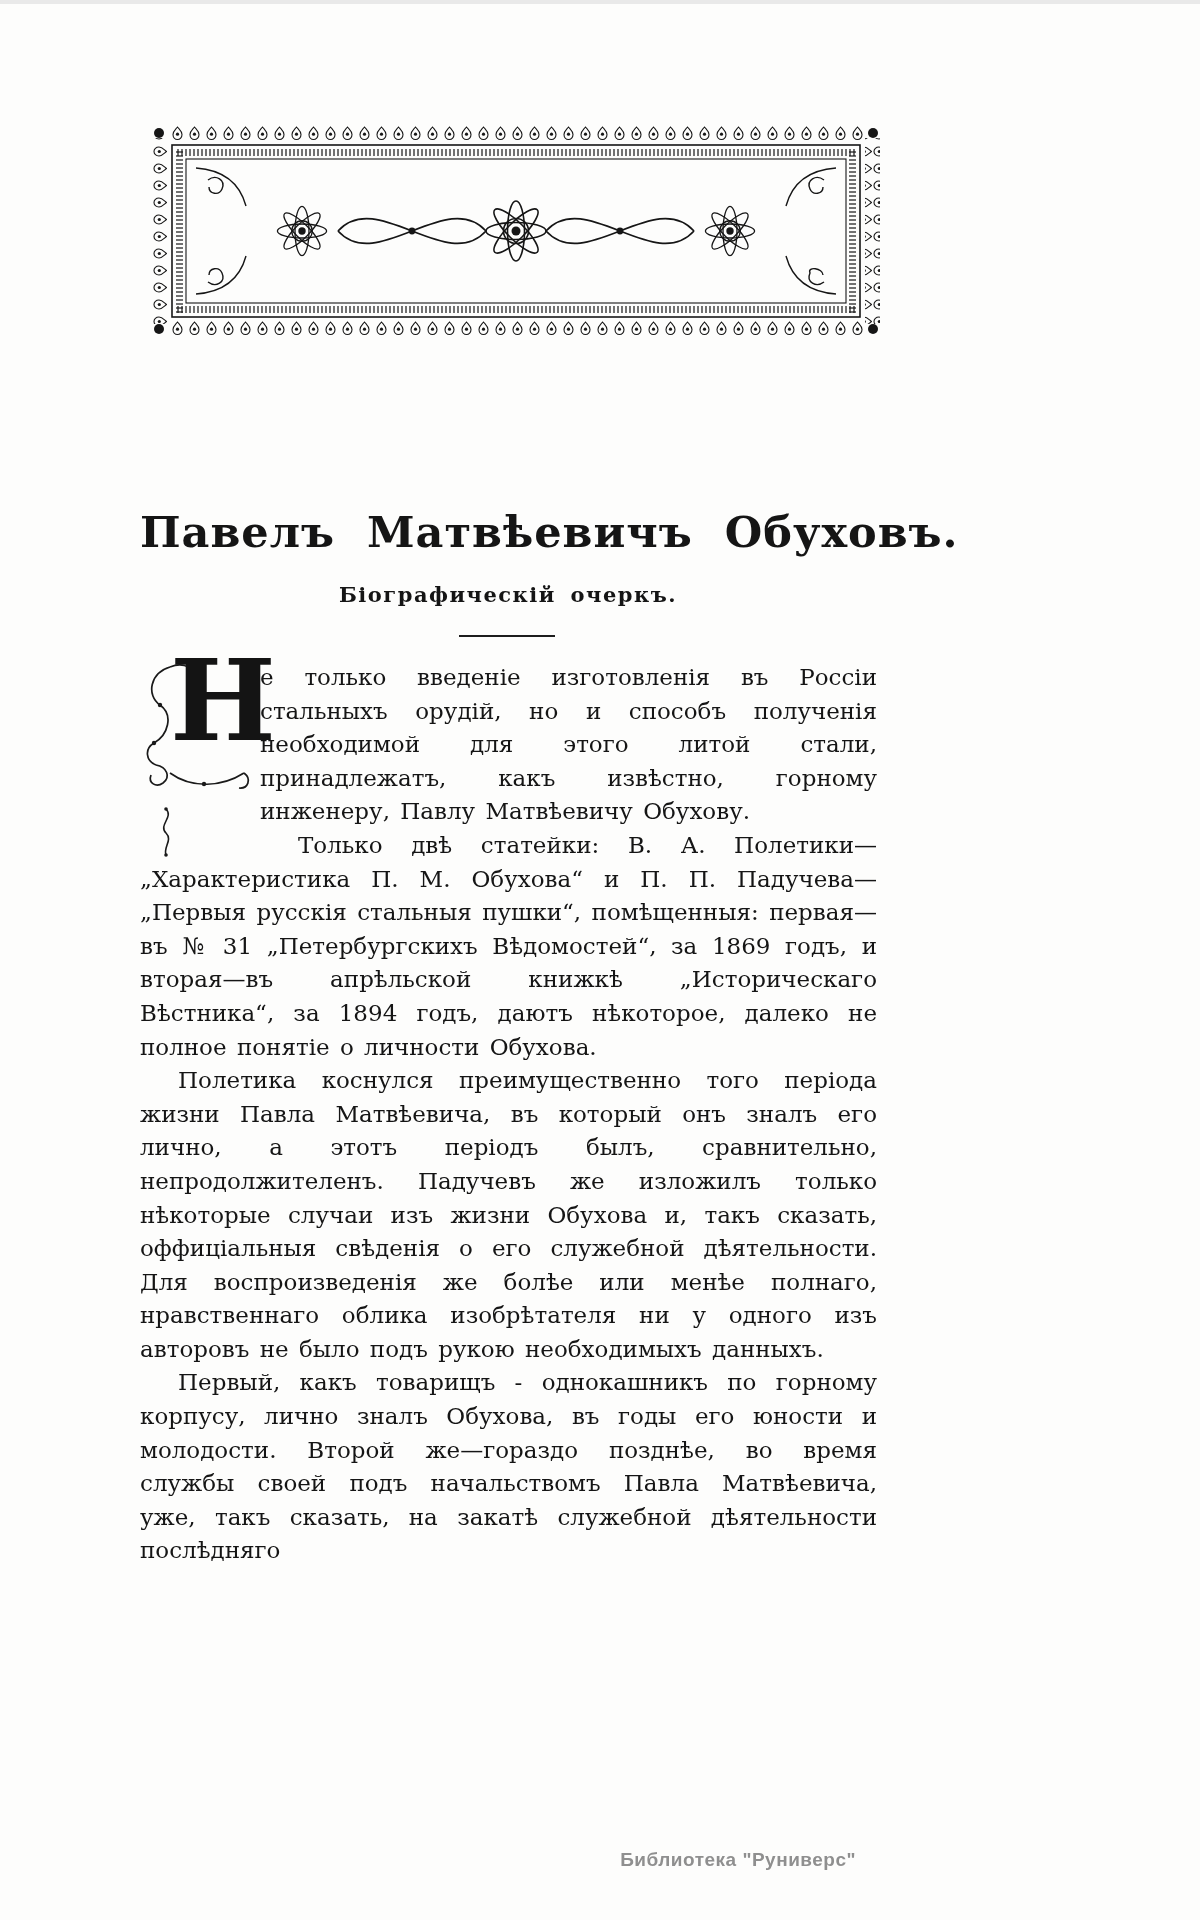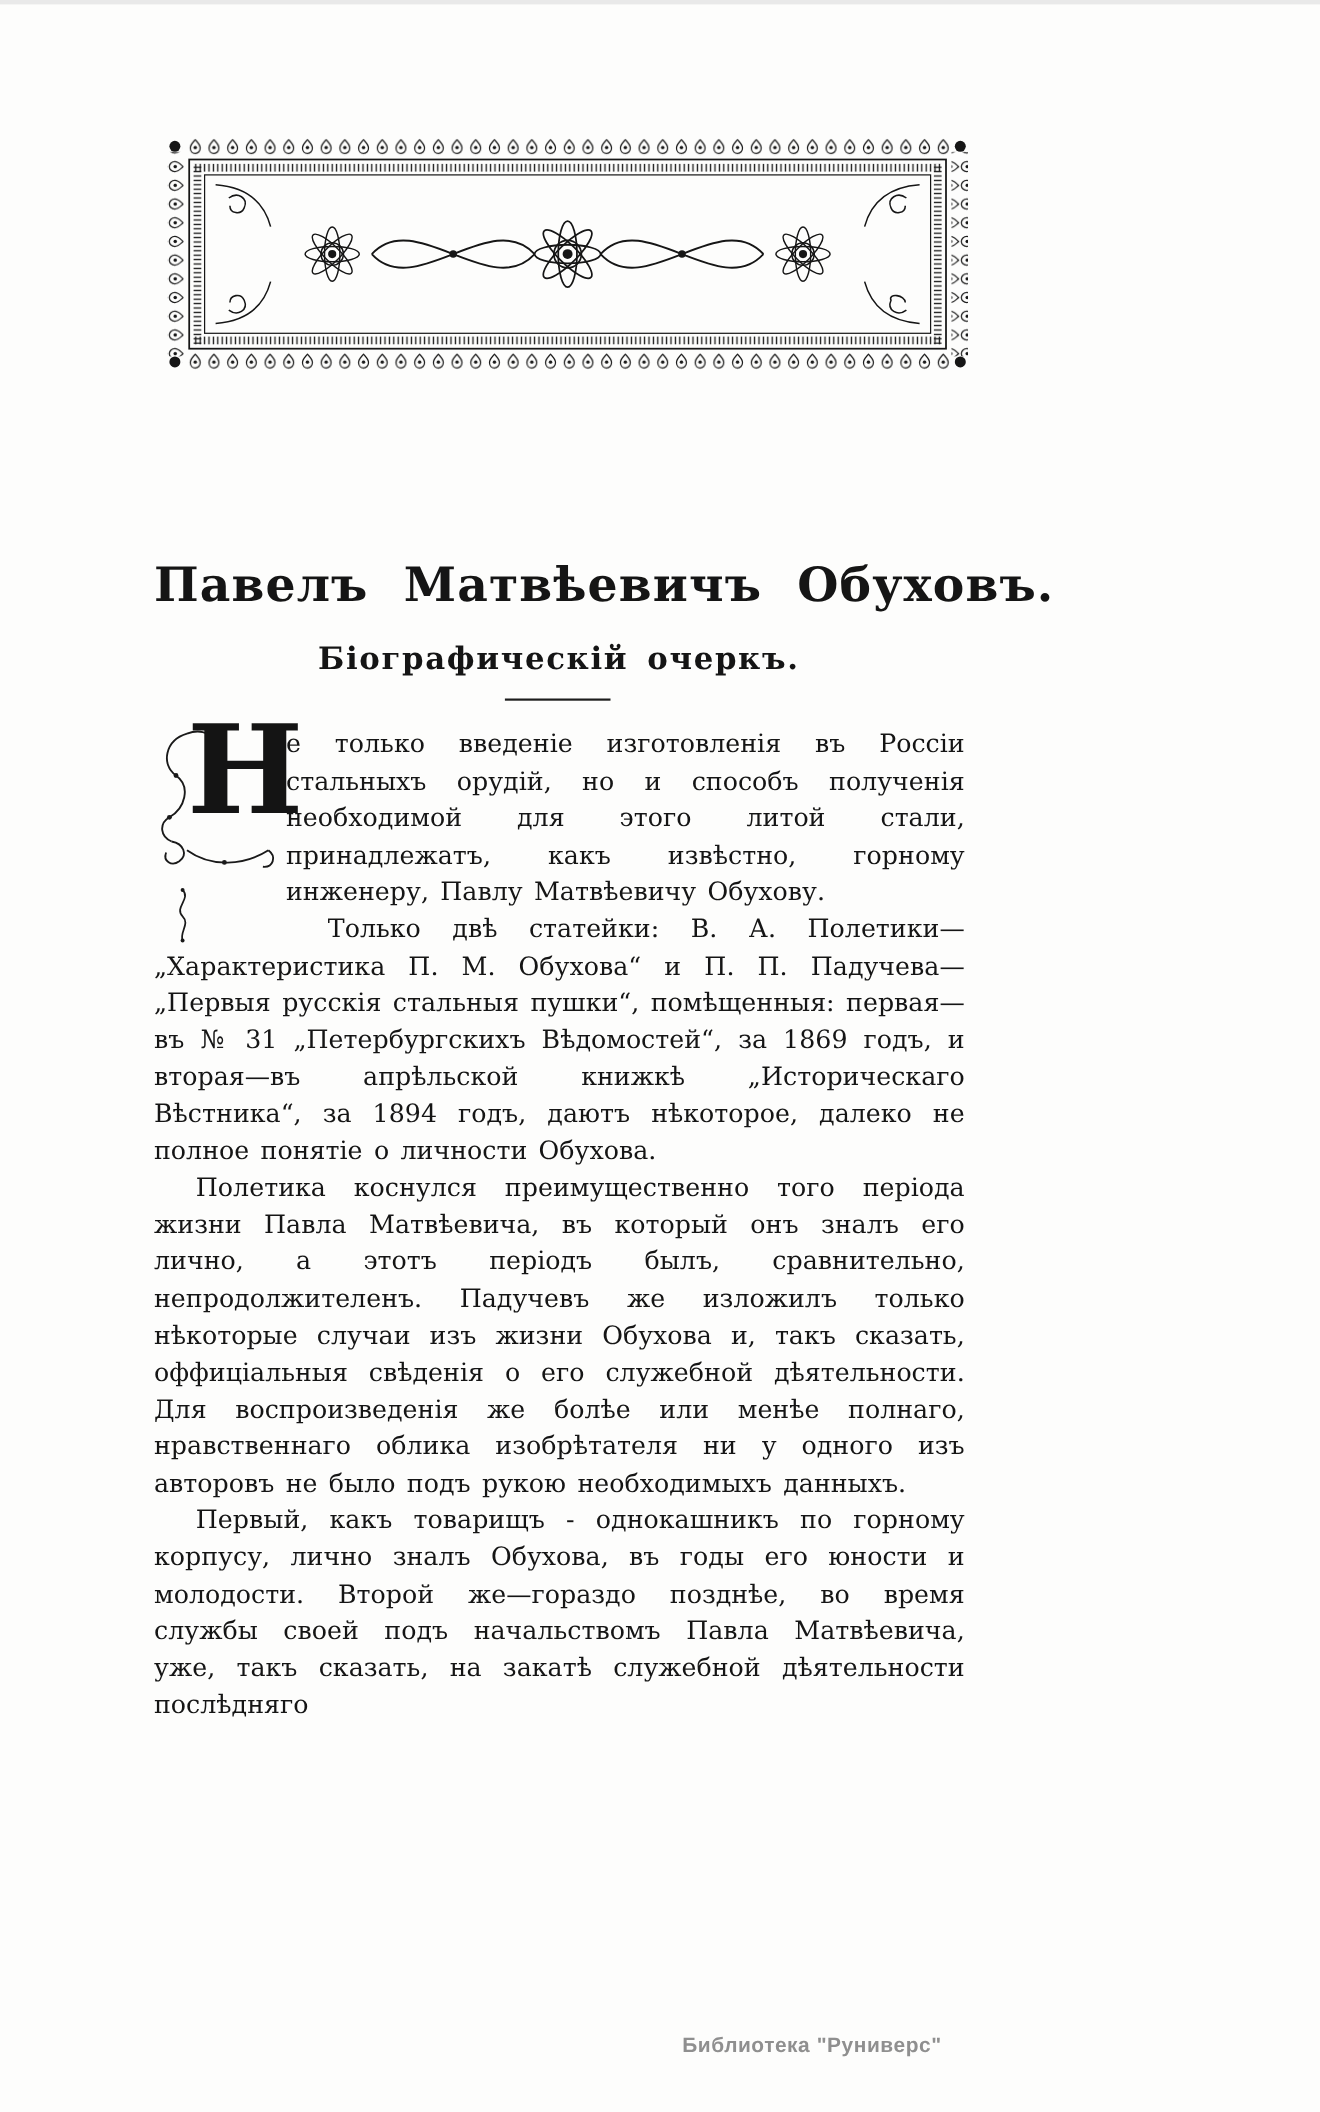--- a/index.html
+++ b/index.html
@@ -23,21 +23,21 @@
   .title {
     position:absolute; left:140px; top:503px; width:736px;
     text-align:center;
     font-size:43px; font-weight:bold;
     letter-spacing:1px; word-spacing:16px;
     white-space:nowrap;
   }
   .subtitle {
     position:absolute; left:140px; top:578px; width:736px;
     text-align:center;
-    font-size:28px; font-weight:bold;
+    font-size:21px; font-weight:bold;
     letter-spacing:1.5px; word-spacing:6px;
   }
   .title-rule {
     position:absolute; left:459px; top:631px; width:96px; height:0;
     border-top:2px solid #1d1d1d;
   }
 
   
   .body {
     position:absolute; left:140px; top:657px; width:737px;

